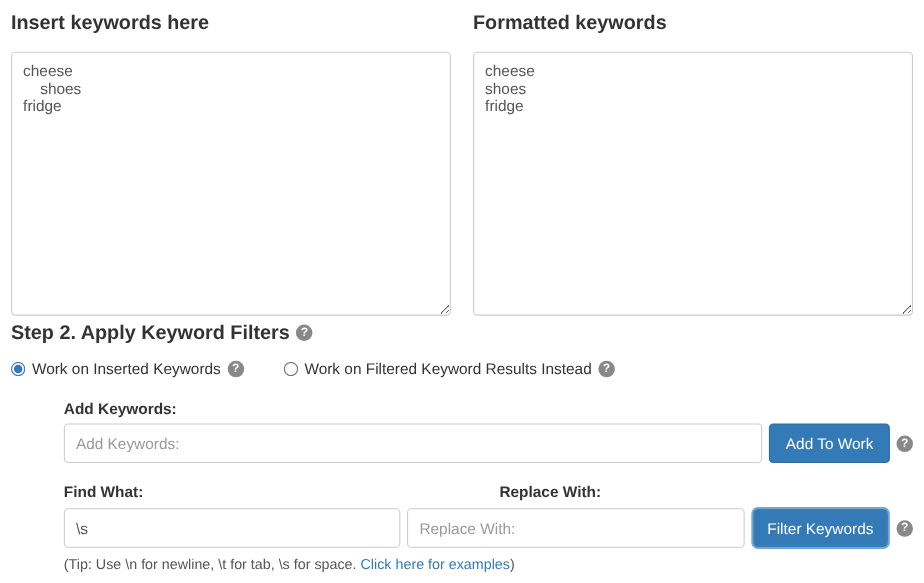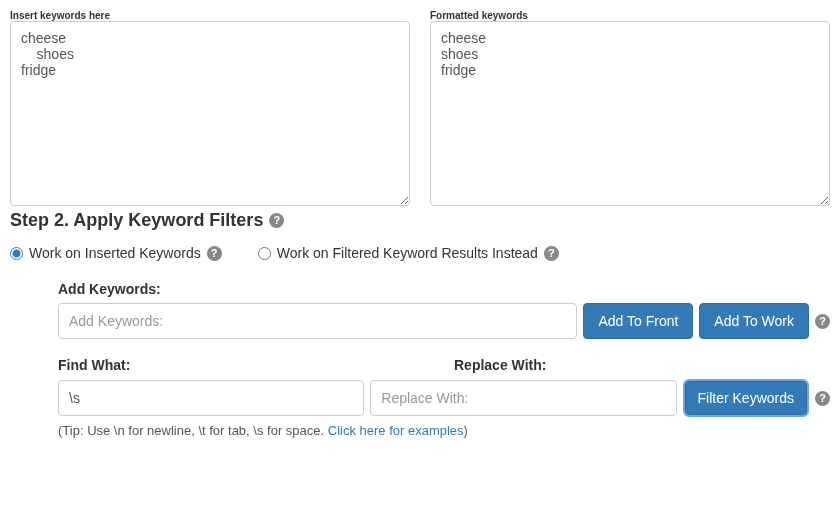--- a/index.html
+++ b/index.html
@@ -1,22 +1,22 @@
 <!DOCTYPE html>
 <html><head>
   <meta charset="utf-8">
   <style>
     * { box-sizing: border-box; margin: 0; padding: 0; }
     body { font-family: Arial, Helvetica, sans-serif; color: #333; padding: 10px; width: 840px; }
     .row { display: flex; gap: 20px; }
     .col { flex: 1; }
-    .label-bold { font-weight: bold; font-size: 10px; margin-bottom: 0; display: block; }
+    .label-bold { font-weight: bold; font-size: 18px; margin-bottom: 16px; display: block; }
     textarea {
       width: 100%;
-      height: 185px;
+      height: 240px;
       padding: 8px 10px;
       border: 1px solid #ccc;
       border-radius: 4px;
       font-family: Arial, Helvetica, sans-serif;
       font-size: 14px;
       color: #555;
       resize: both;
     }
     textarea.readonly { background: #fff; }
     h3.step-heading { font-size: 18px; font-weight: bold; margin-bottom: 14px; display: flex; align-items: center; gap: 6px; }
@@ -115,21 +115,20 @@
       <span>Work on Filtered Keyword Results Instead</span>
     </label>
     <span class="help-icon">?</span>
   </div>
 </div>
 
 <div class="field-group">
   <label class="field-label">Add Keywords:</label>
   <div class="input-row">
     <input type="text" class="flex-1" style="min-width: 0px;" placeholder="Add Keywords:">
-    <button class="btn-primary">Add To Front</button>
     <button class="btn-primary">Add To Work</button>
     <span class="help-icon">?</span>
   </div>
 </div>
 
 <div class="field-group">
   <div class="two-col">
     <div class="sub">
       <label class="field-label">Find What:</label>
     </div>

